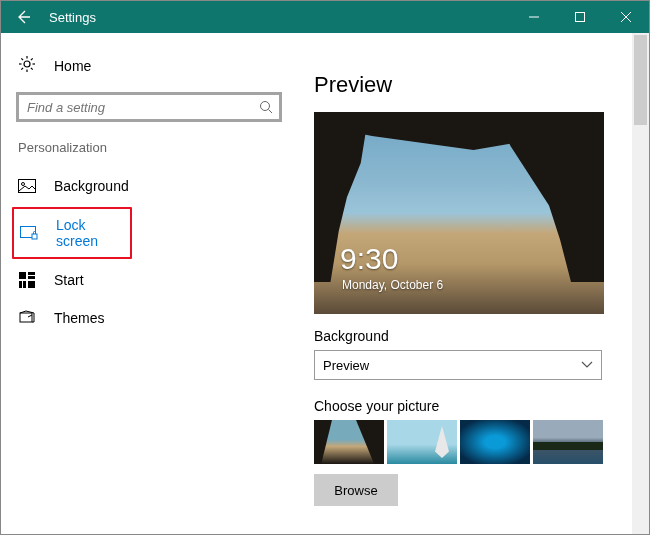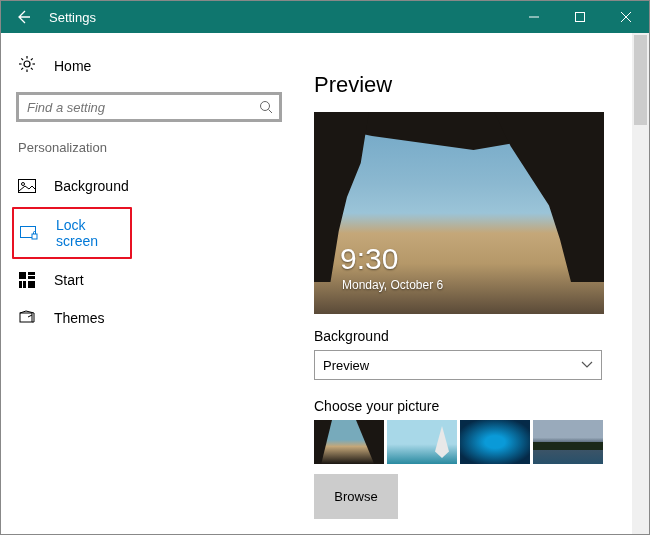--- a/index.html
+++ b/index.html
@@ -190,21 +190,21 @@
     .thumb.t1::before, .thumb.t1::after { content:""; position:absolute; background:#1a1612; }
     .thumb.t1::before { left:0;top:0;width:18px;height:44px; clip-path: polygon(0 0,100% 0,40% 100%,0 100%);}
     .thumb.t1::after { right:0;top:0;width:28px;height:44px; clip-path: polygon(100% 0,0 0,65% 100%,100% 100%);}
     .thumb.t2 { background: linear-gradient(to bottom, #a8d8e8 55%, #2a8aa0 100%); }
     .thumb.t2::before { content:""; position:absolute; right:8px; top:6px; width:14px; height:32px; background:#e8e8e8; clip-path: polygon(50% 0,100% 80%,50% 100%,0 80%);}
     .thumb.t3 { background: radial-gradient(ellipse at center, #0a9ad8 20%, #052a48 80%); }
     .thumb.t4 { background: linear-gradient(to bottom, #9ab 40%, #456 55%, #27506a 100%); }
     .thumb.t4::before { content:""; position:absolute; left:0;bottom:14px;width:100%;height:8px; background:#1a2818;}
     .browse-btn {
       width: 84px;
-      height: 45px;
+      height: 32px;
       background: #ccc;
       border: none;
       font-size: 13px;
       text-align: center;
     }
     .scrollbar {
       position: absolute;
       right: 0;
       top: 0;
       width: 17px;

